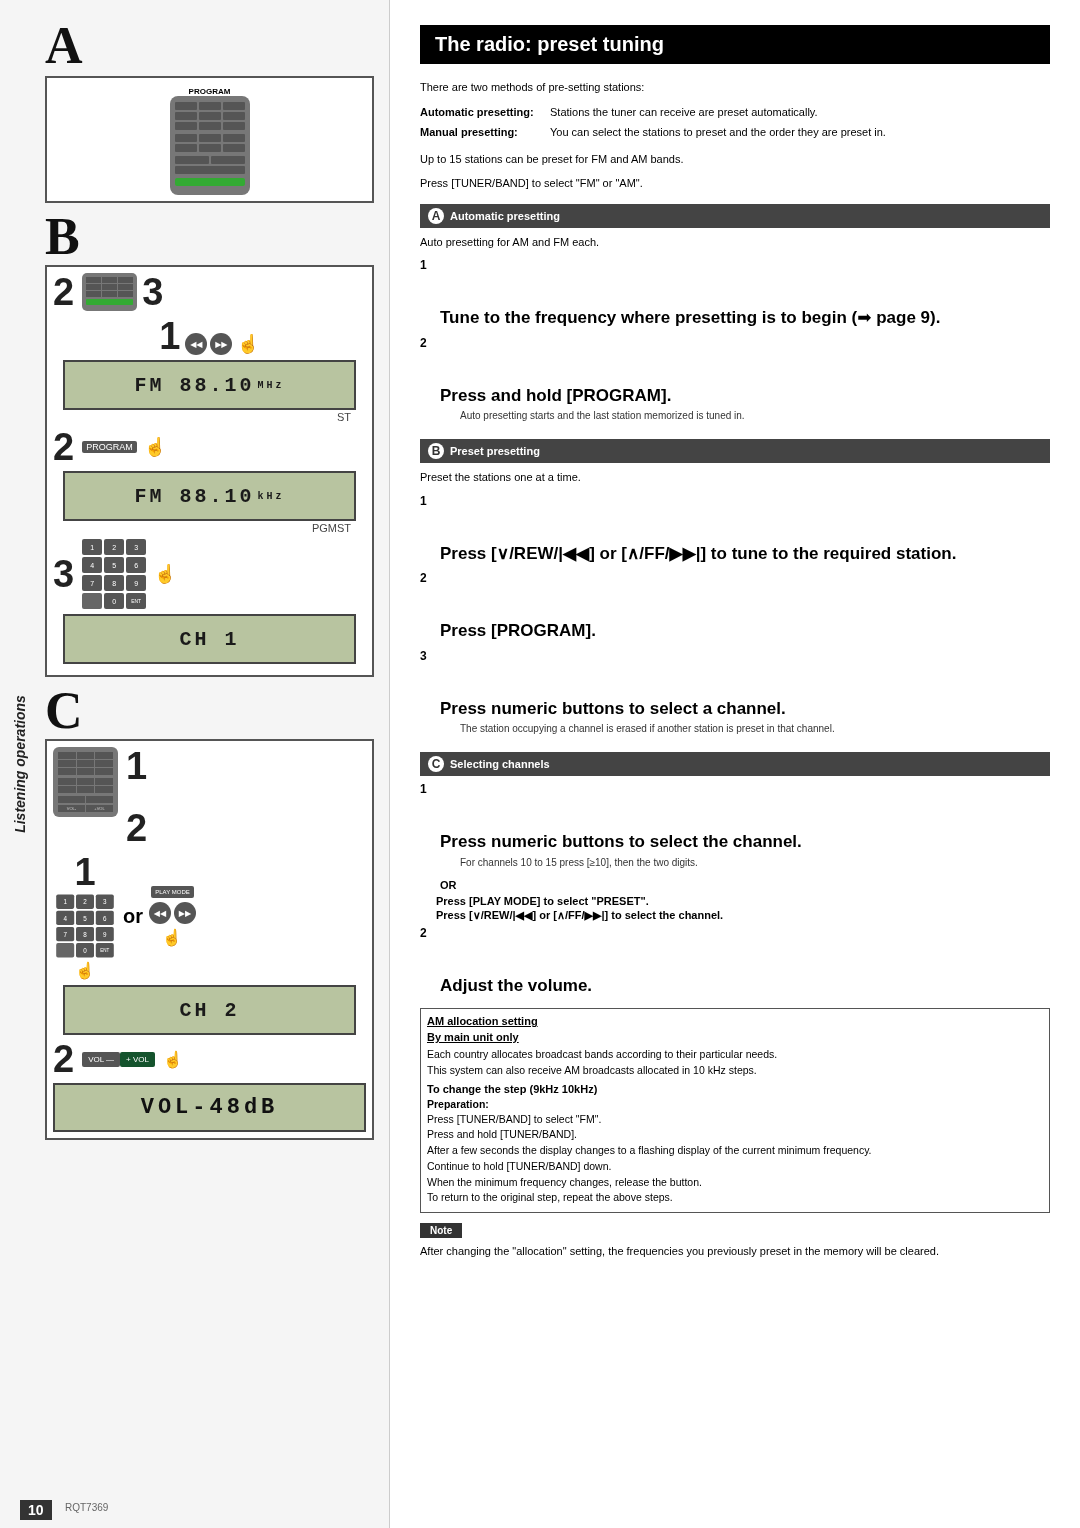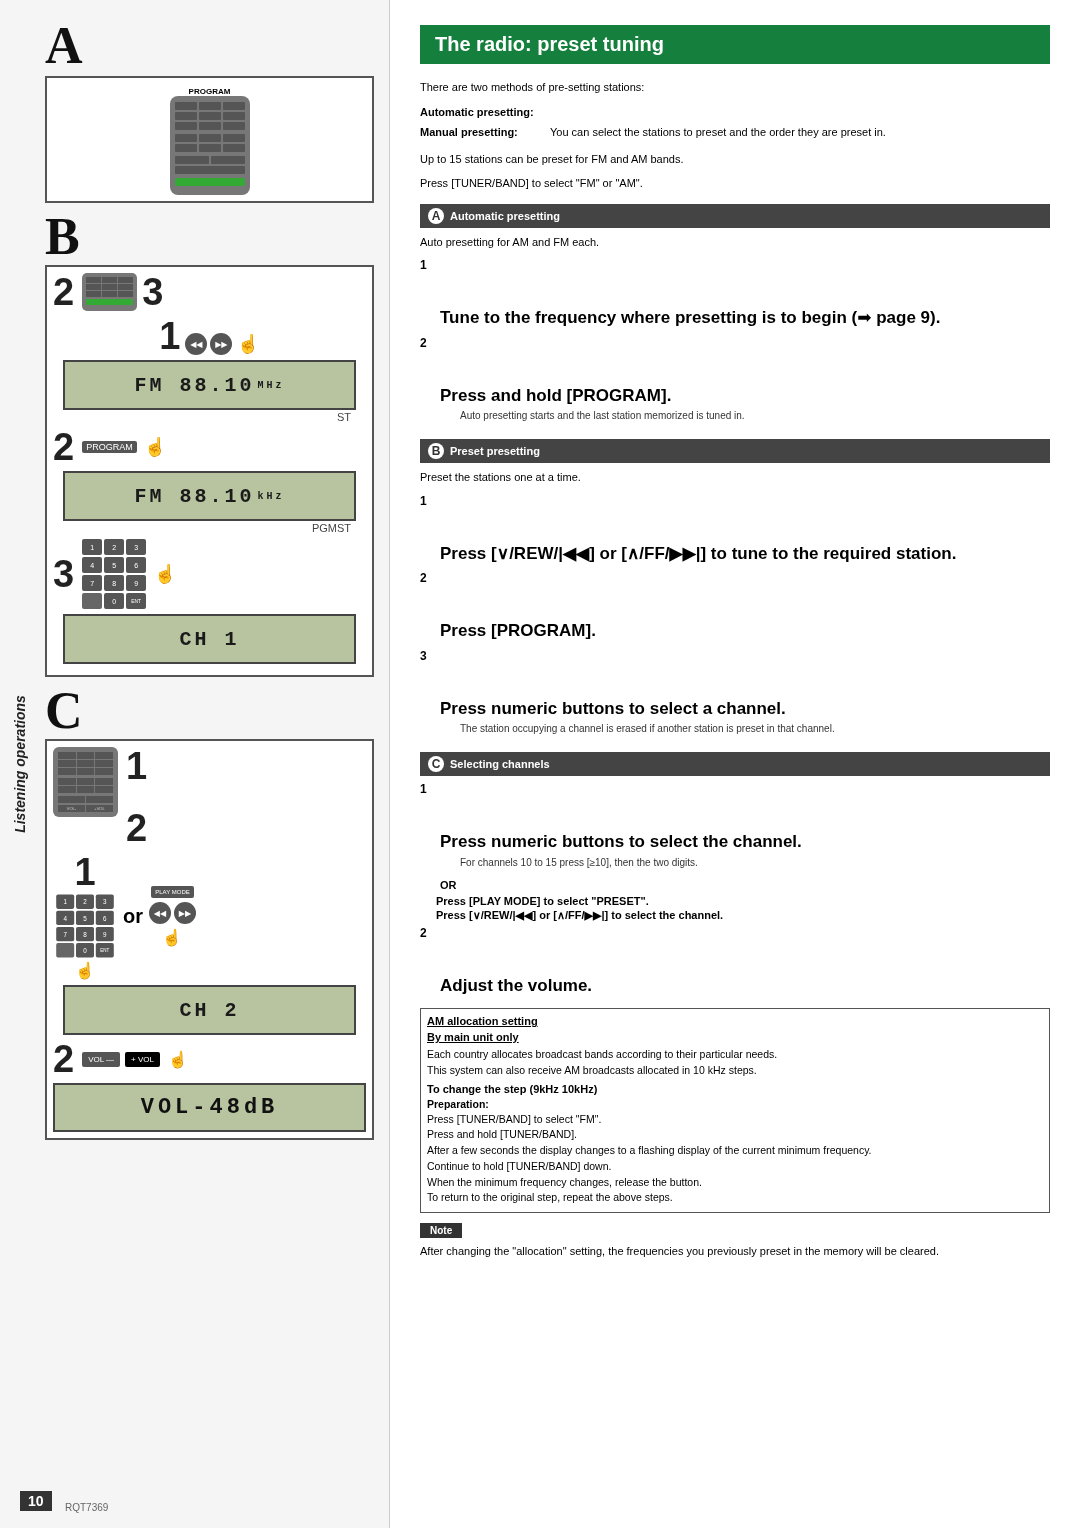--- a/index.html
+++ b/index.html
@@ -19,21 +19,21 @@
       background: #f5f5f5;
       border-right: 1px solid #ccc;
       padding: 20px 15px;
       position: relative;
       display: flex;
       flex-direction: column;
     }
 
     .page-number {
       position: absolute;
-      bottom: 17px;
+      bottom: 8px;
       left: 20px;
       font-weight: bold;
       font-size: 14px;
       background: #333;
       color: #fff;
       padding: 2px 8px;
     }
 
     .model-number {
       position: absolute;
@@ -80,21 +80,21 @@
 
     
     .right-panel {
       width: 690px;
       min-height: 1528px;
       padding: 25px 30px;
       background: #fff;
     }
 
     .page-title {
-      background: #15803d;
+      background: #000000;
       color: #fff;
       font-size: 20px;
       font-weight: bold;
       padding: 8px 15px;
       margin-bottom: 15px;
     }
 
     .intro-text {
       font-size: 11px;
       margin-bottom: 8px;
@@ -495,42 +495,43 @@
           <span style="font-size:16px;">☝</span>
         </div>
       </div>
 
       <div class="lcd-display">
         <span>CH  2</span>
       </div>
 
       <div style="display:flex;align-items:center;gap:8px;margin:5px 0;">
         <span class="number-big">2</span>
-        <div style="display:flex;gap:5px;align-items:center;">
+        <div style="display:flex;align-items:center;">
           <div style="background:#555;color:#fff;font-size:8px;padding:3px 6px;border-radius:2px;">VOL —</div>
-          <div style="background:#000000;color:#fff;font-size:8px;padding:3px 6px;border-radius:2px;">+ VOL</div>
+          <div style="background:#14532d;color:#fff;font-size:8px;padding:3px 6px;border-radius:2px;">+ VOL</div>
         </div>
         <span style="font-size:16px;">☝</span>
       </div>
 
       <div class="vol-display">VOL-48dB</div>
     </div>
 
     <div class="page-number">10</div>
     <div class="model-number">RQT7369</div>
   </div>
 
   <div class="right-panel">
 
     <div class="page-title">The radio: preset tuning</div>
 
     <div class="intro-text">There are two methods of pre-setting stations:</div>
 
     <div class="intro-row">
       <span class="intro-term">Automatic presetting:</span>
+      <span class="intro-def">Stations the tuner can receive are preset automatically.</span>
     </div>
     <div class="intro-row">
       <span class="intro-term">Manual presetting:</span>
       <span class="intro-def">You can select the stations to preset and the order they are preset in.</span>
     </div>
 
     <div class="intro-text" style="margin-top:10px;">Up to 15 stations can be preset for FM and AM bands.</div>
     <div class="intro-text">Press [TUNER/BAND] to select "FM" or "AM".</div>
 
     <div class="section-header">

